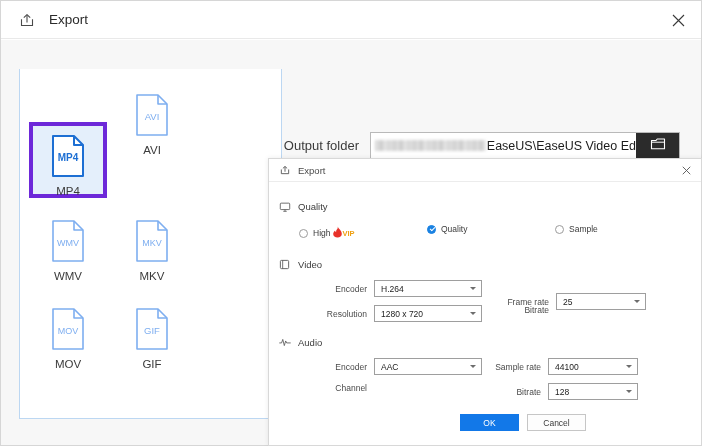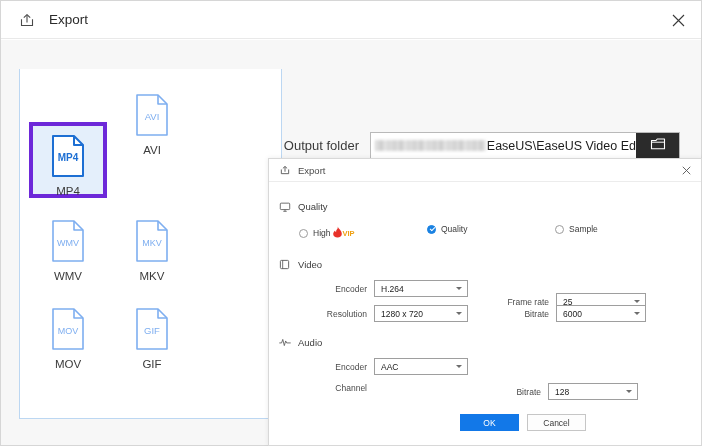--- a/index.html
+++ b/index.html
@@ -264,21 +264,21 @@
     cursor: pointer;
   }
   .sel-box .caret {
     position: absolute; right: 5px; top: 50%;
     margin-top: -2px;
     width: 0; height: 0;
     border-left: 3px solid transparent;
     border-right: 3px solid transparent;
     border-top: 3.5px solid #6d6d6d;
   }
-  .w-left  { width: 94px; }
+  .w-left  { width: 108px; }
   .w-right { width: 90px; }
   .lbl-w-l { width: 58px; }
   .lbl-w-r { width: 62px; }
 
   #r-venc  { left: 40px;  top: 121px; }
   #r-vres  { left: 40px;  top: 146px; }
   #r-vfps  { left: 218px; top: 134px; }
   #r-vbit  { left: 218px; top: 146px; }
   #r-aenc  { left: 40px;  top: 199px; }
   #r-achan { left: 40px;  top: 224px; }
@@ -516,24 +516,20 @@
     <div class="sel-row" id="r-vfps">
       <span class="sel-label lbl-w-r">Frame rate</span>
       <div class="sel-box w-right">
         <span>25</span>
         <span class="caret"></span>
       </div>
     </div>
 
     <div class="sel-row" id="r-vbit">
       <span class="sel-label lbl-w-r">Bitrate</span>
-      <div class="sel-box w-right">
-        <span>6000</span>
-        <span class="caret"></span>
-      </div>
     </div>
 
     <div class="sec-header" id="sec-audio">
       <span class="sec-icon">
         <svg width="12" height="11" viewBox="0 0 14 12">
           <path d="M0.8 6.5 H3 L4.4 2.4 L6.2 9.6 L7.8 4.2 L9 6.5 H13.2" fill="none" stroke="#5a5a5a" stroke-width="1" stroke-linejoin="round" stroke-linecap="round"></path>
         </svg>
       </span>
       <span class="sec-title">Audio</span>
     </div>
@@ -543,20 +539,27 @@
       <div class="sel-box w-left">
         <span>AAC</span>
         <span class="caret"></span>
       </div>
     </div>
 
     <div class="sel-row" id="r-achan">
       <span class="sel-label lbl-w-l">Channel</span>
     </div>
 
+    <div class="sel-row" id="r-asamp">
+      <span class="sel-label lbl-w-r">Sample rate</span>
+      <div class="sel-box w-right">
+        <span>44100</span>
+        <span class="caret"></span>
+      </div>
+    </div>
 
     <div class="sel-row" id="r-abit">
       <span class="sel-label lbl-w-r">Bitrate</span>
       <div class="sel-box w-right">
         <span>128</span>
         <span class="caret"></span>
       </div>
     </div>
 
     <button class="btn-ok">OK</button>

